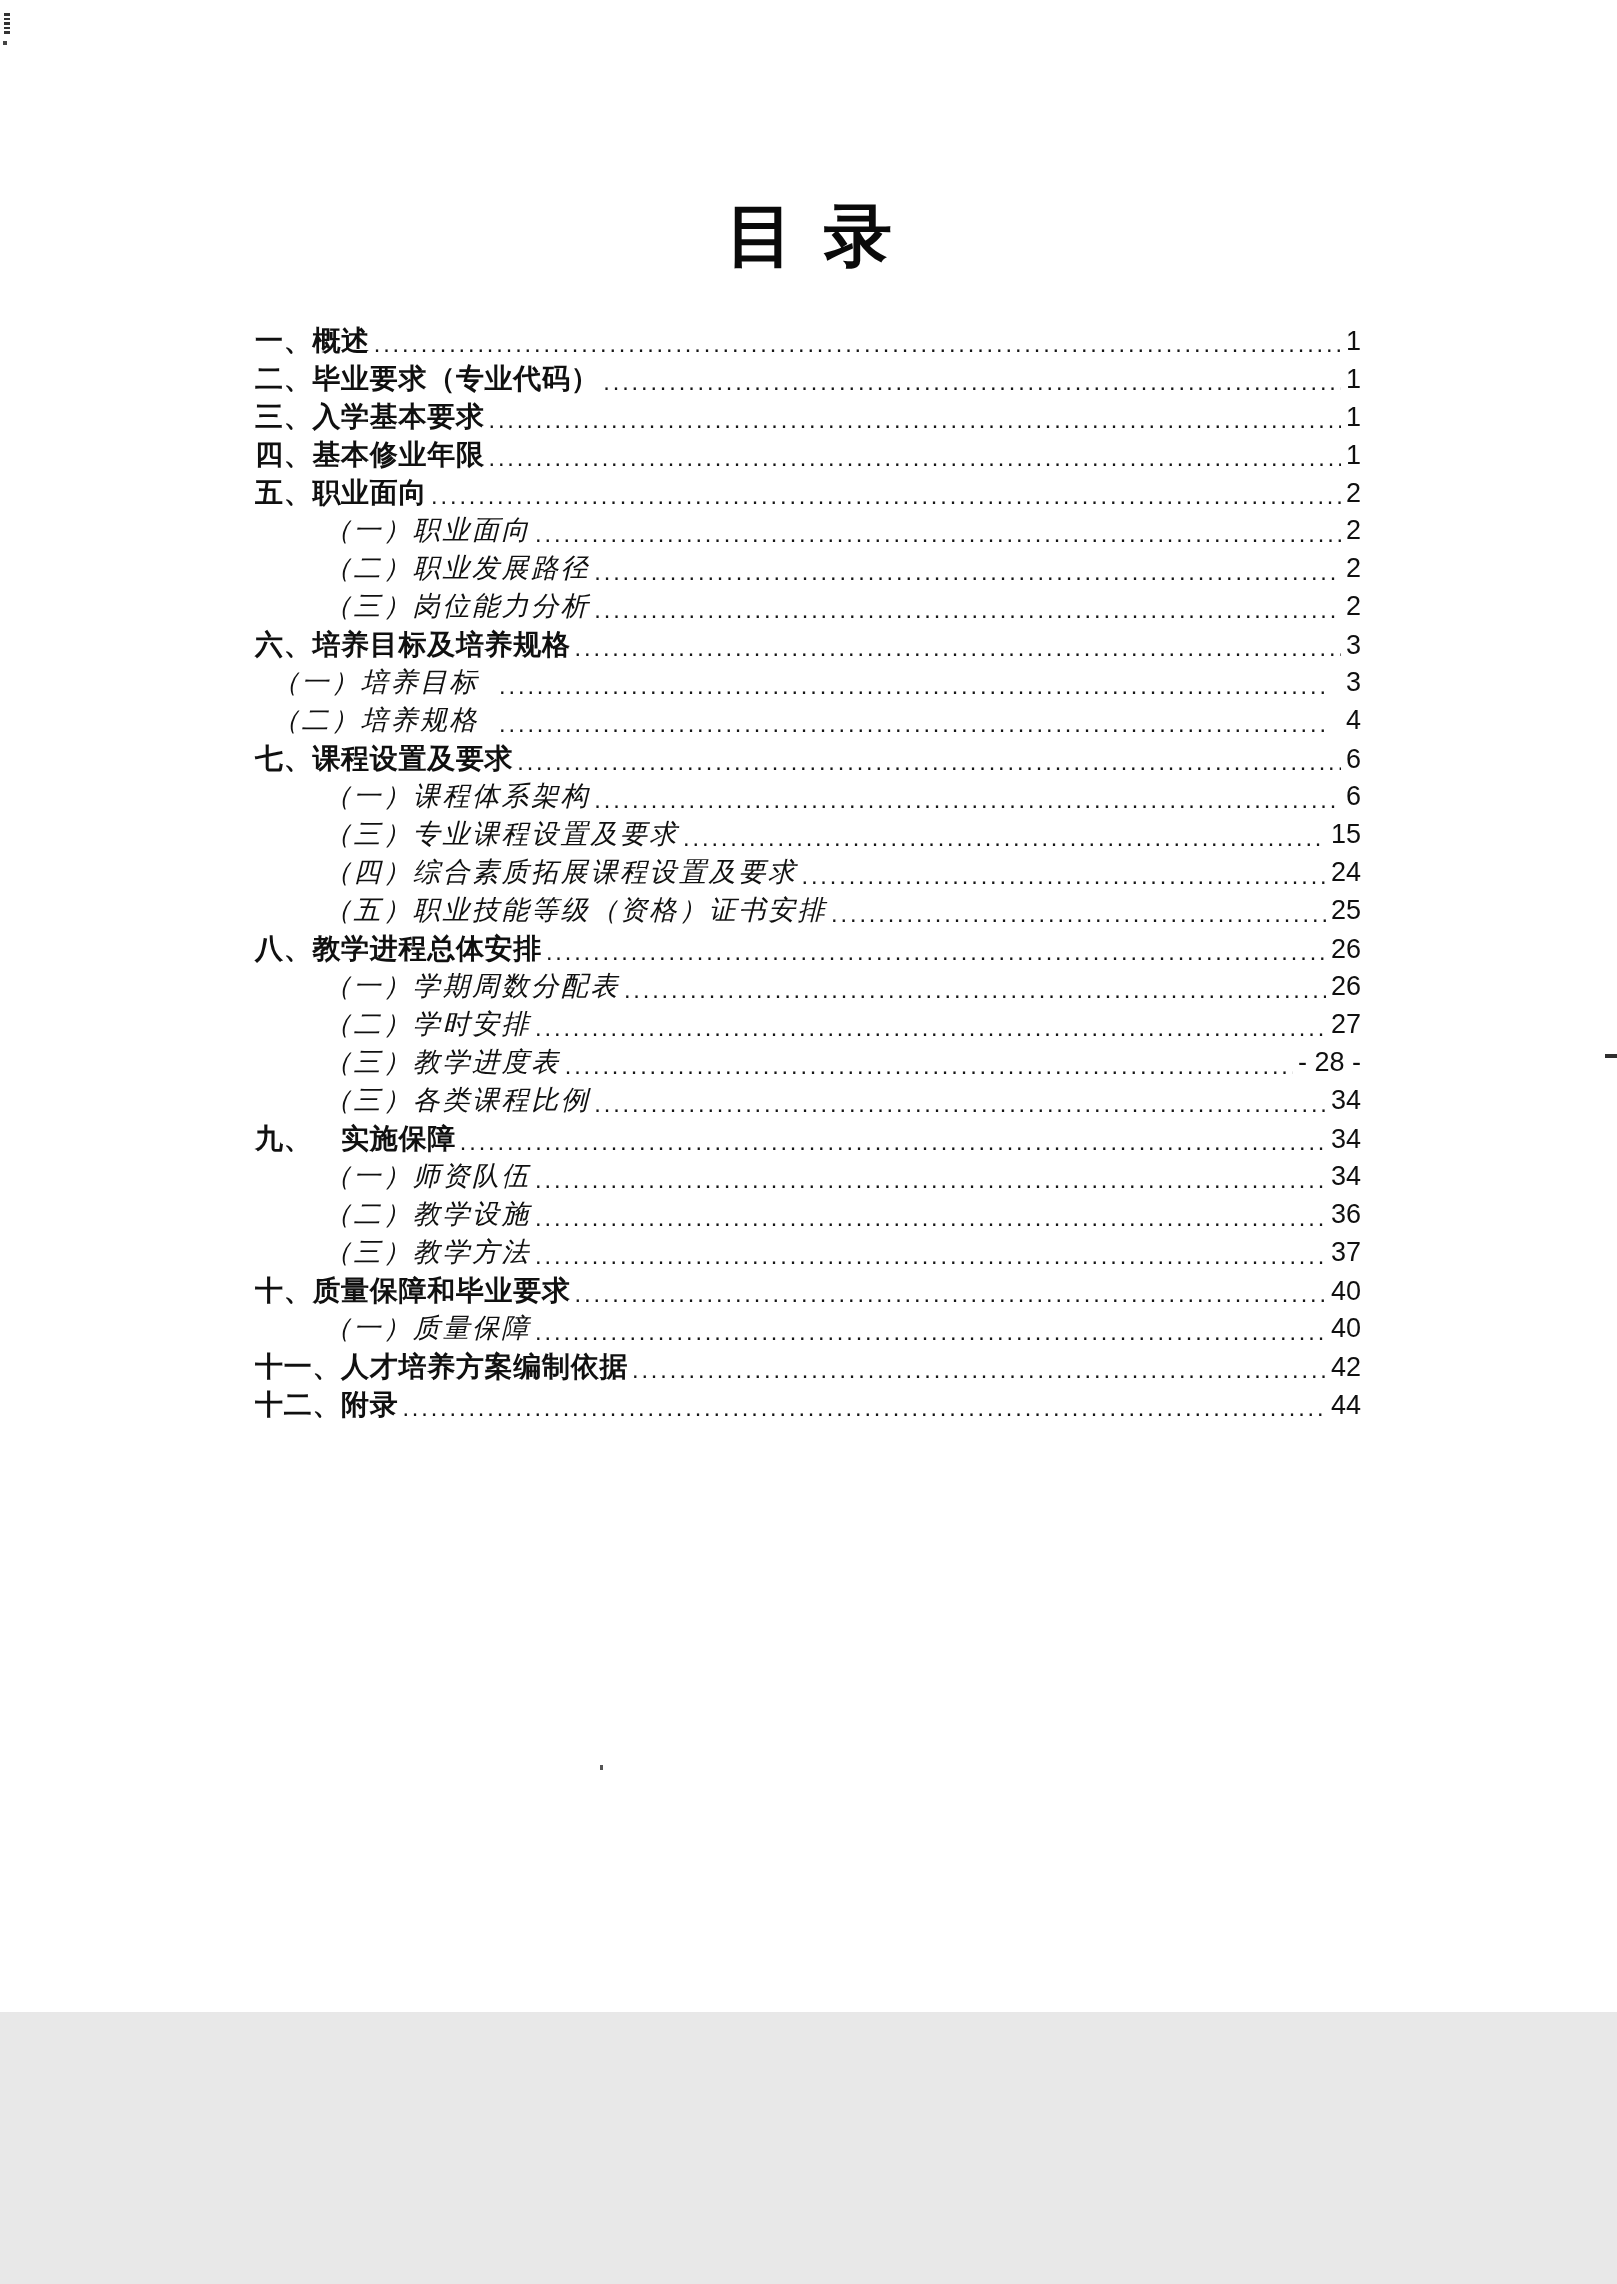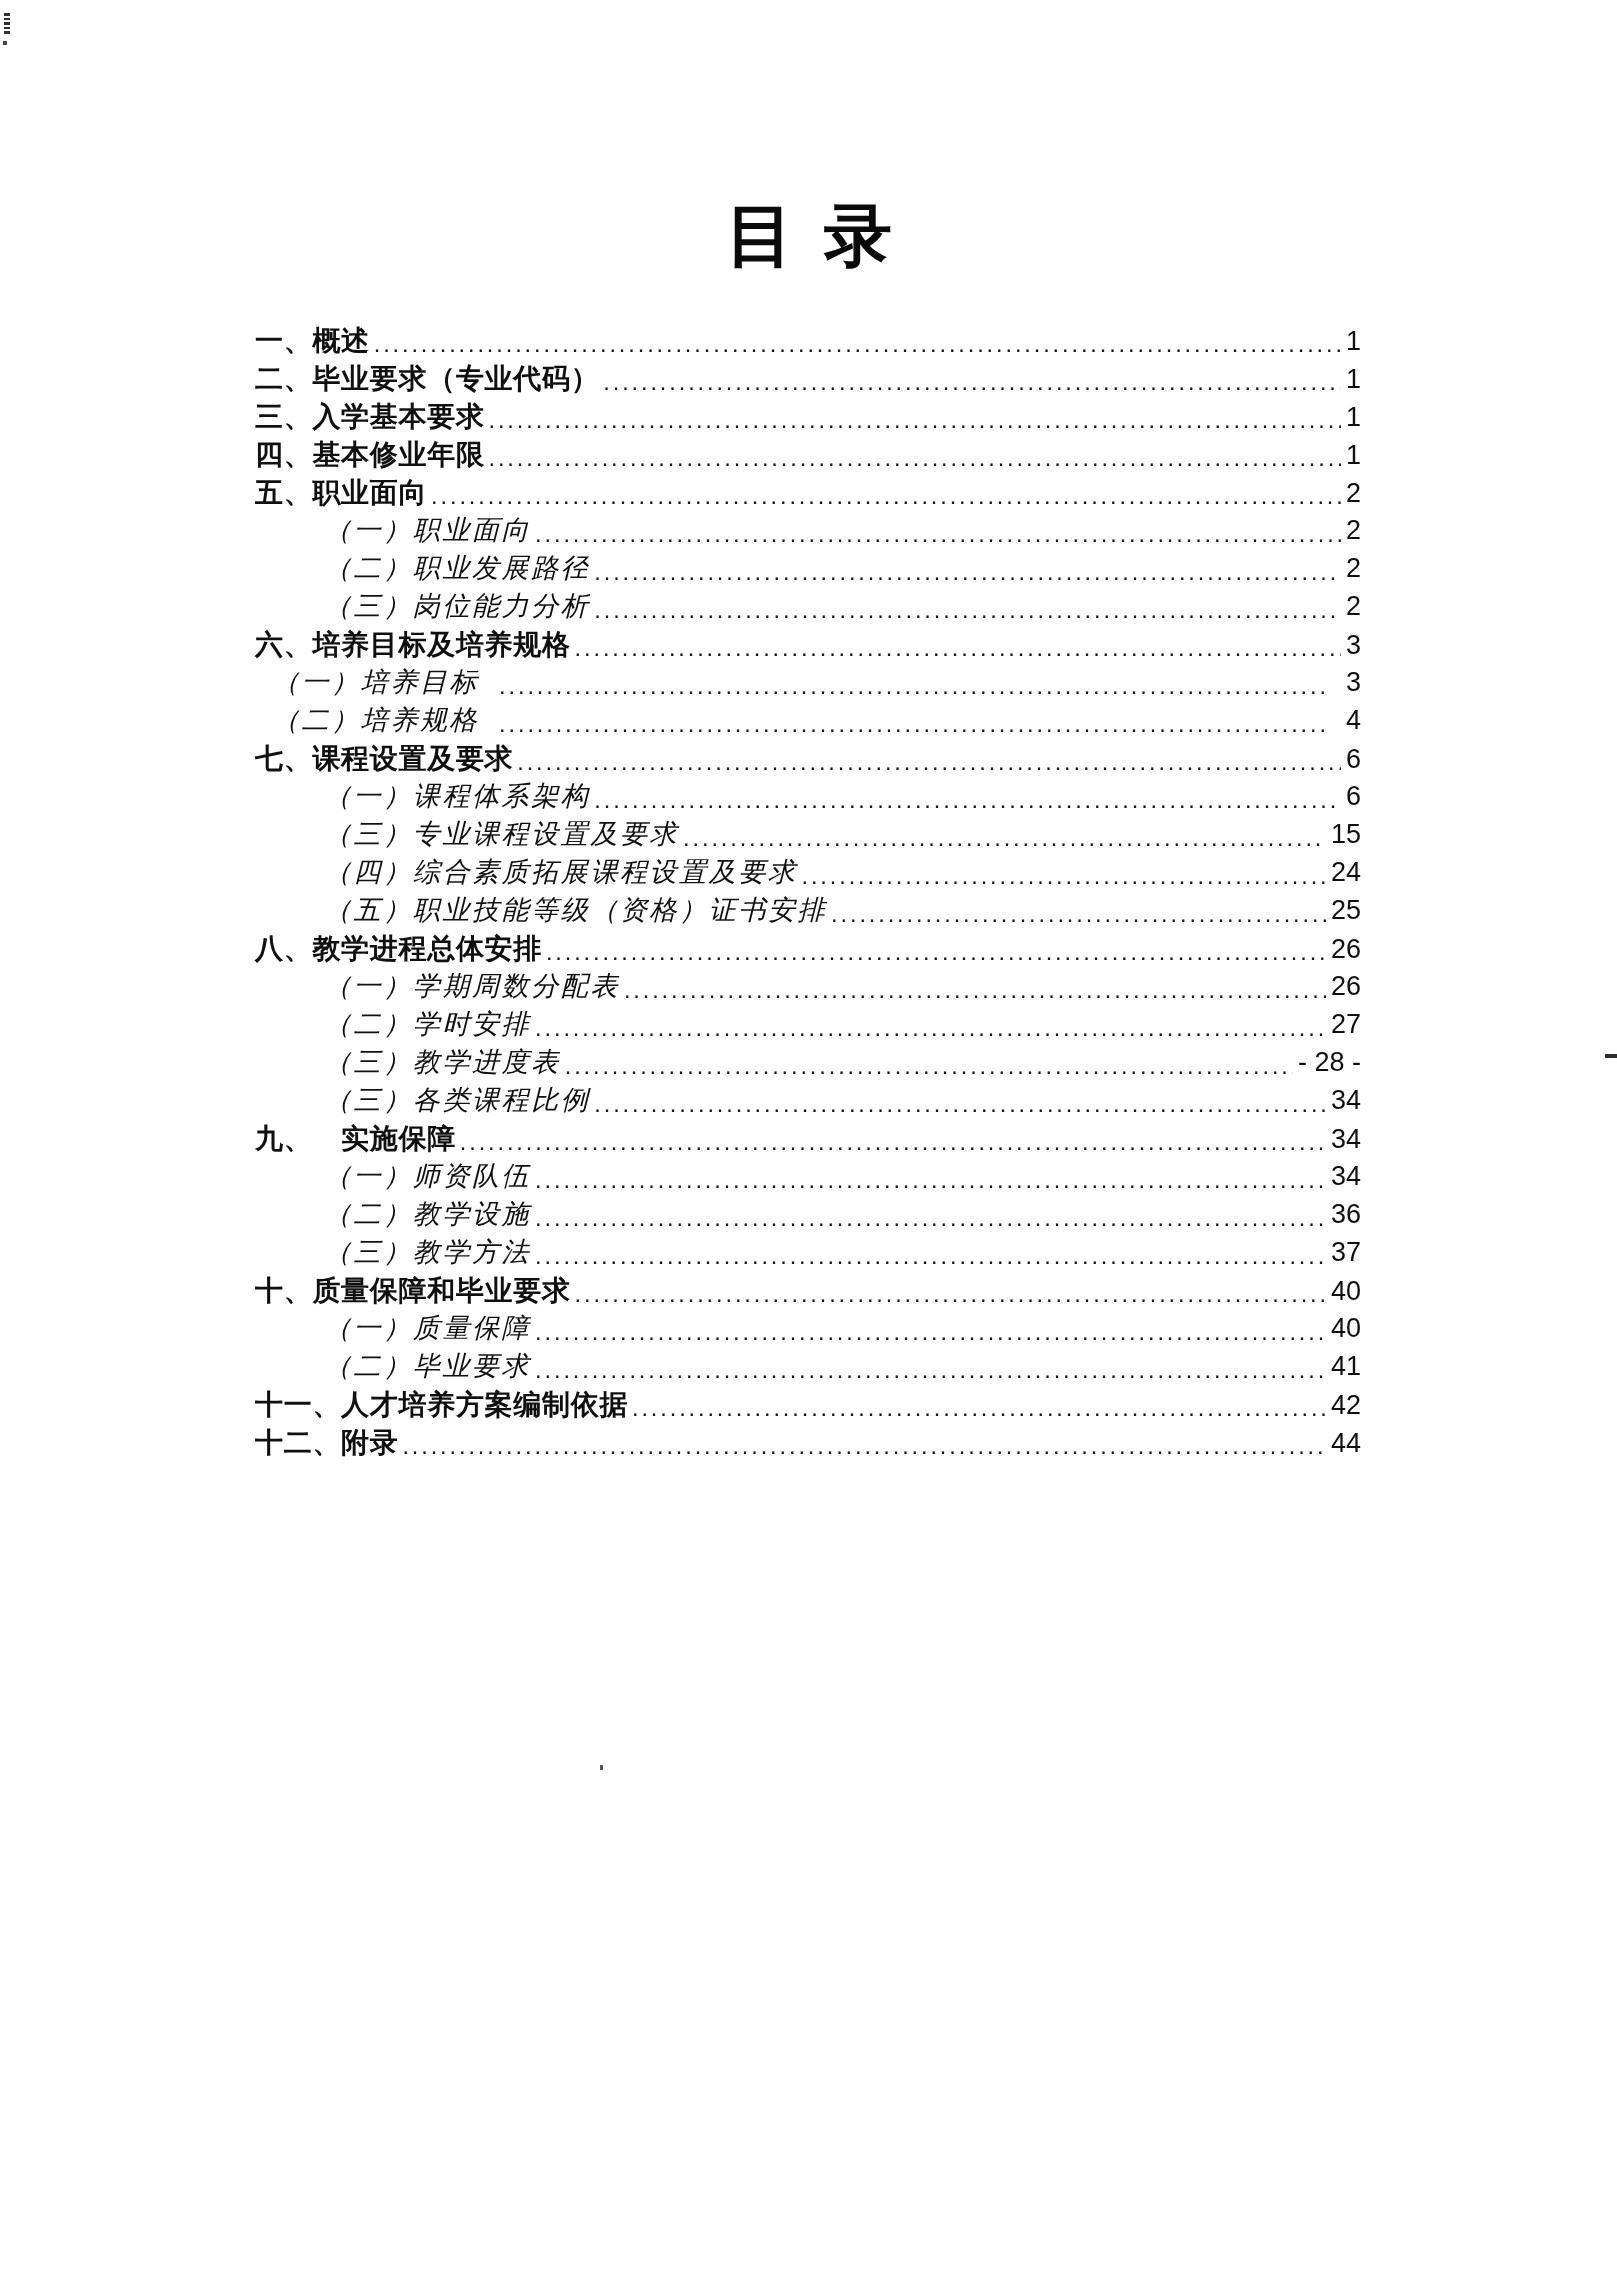--- a/index.html
+++ b/index.html
@@ -3,21 +3,21 @@
 <meta charset="utf-8">
 <style>
   html, body {
     margin: 0;
     padding: 0;
     background: #e8e8e8;
   }
   .page {
     position: relative;
     width: 1618px;
-    height: 2284px;
+    height: 2012px;
     background: #ffffff;
     overflow: hidden;
     color: #101010;
   }
   .doc-title {
     position: absolute;
     top: 192px;
     left: 0;
     width: 100%;
     text-align: center;
@@ -240,25 +240,20 @@
       <div class="toc-row lvl0">
         <span class="toc-label">十、质量保障和毕业要求</span>
         <span class="toc-dots"></span>
         <span class="toc-page">40</span>
       </div>
       <div class="toc-row lvl2">
         <span class="toc-label">（一）质量保障</span>
         <span class="toc-dots"></span>
         <span class="toc-page">40</span>
       </div>
-      <div class="toc-row lvl2">
-        <span class="toc-label">（二）毕业要求</span>
-        <span class="toc-dots"></span>
-        <span class="toc-page">41</span>
-      </div>
       <div class="toc-row lvl0">
         <span class="toc-label">十一、人才培养方案编制依据</span>
         <span class="toc-dots"></span>
         <span class="toc-page">42</span>
       </div>
       <div class="toc-row lvl0">
         <span class="toc-label">十二、附录</span>
         <span class="toc-dots"></span>
         <span class="toc-page">44</span>
       </div>

